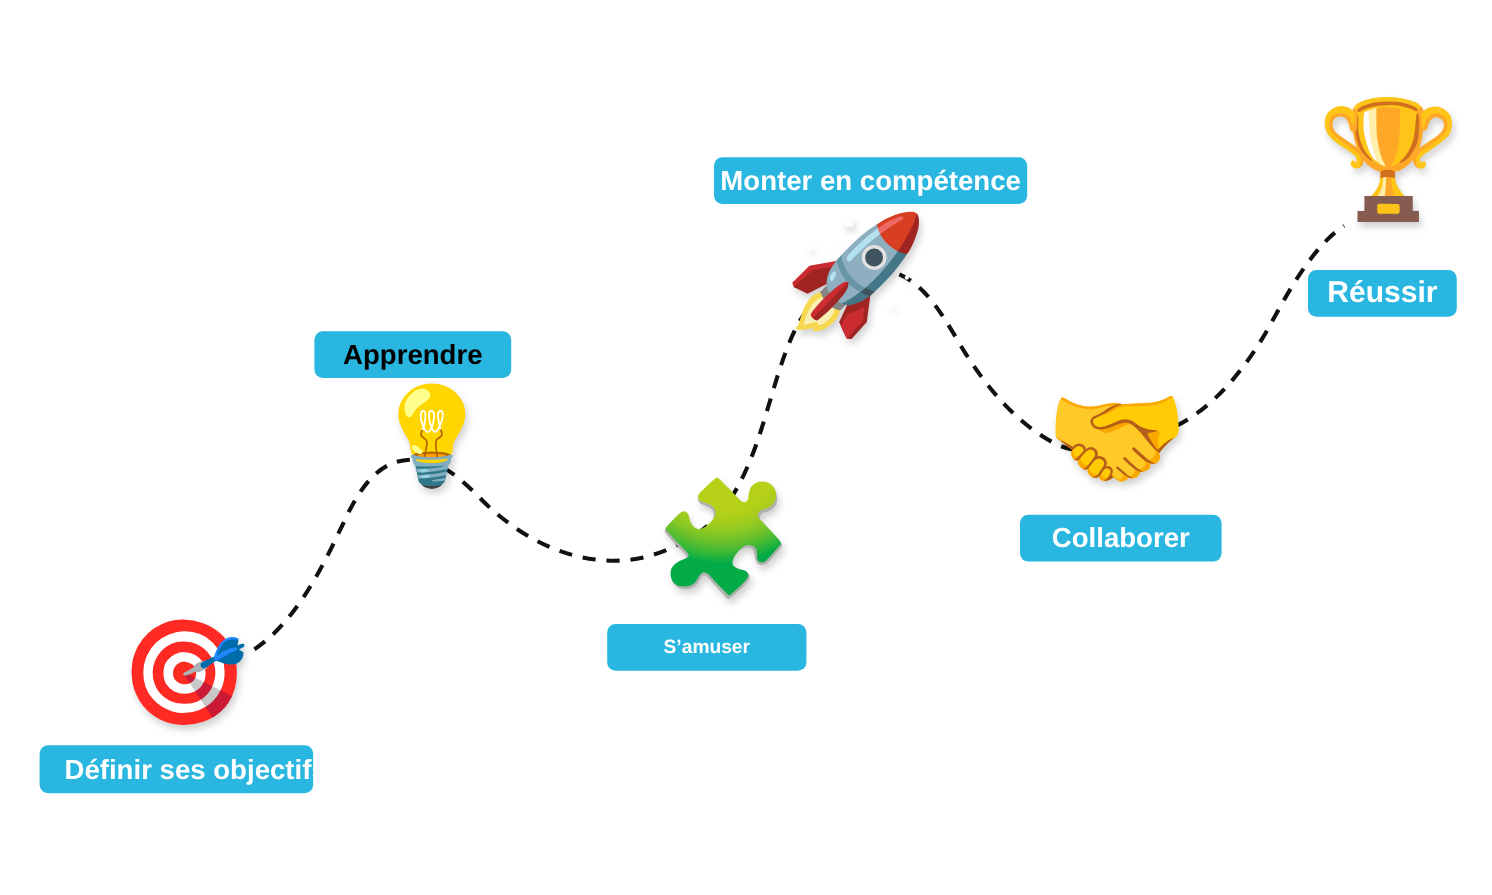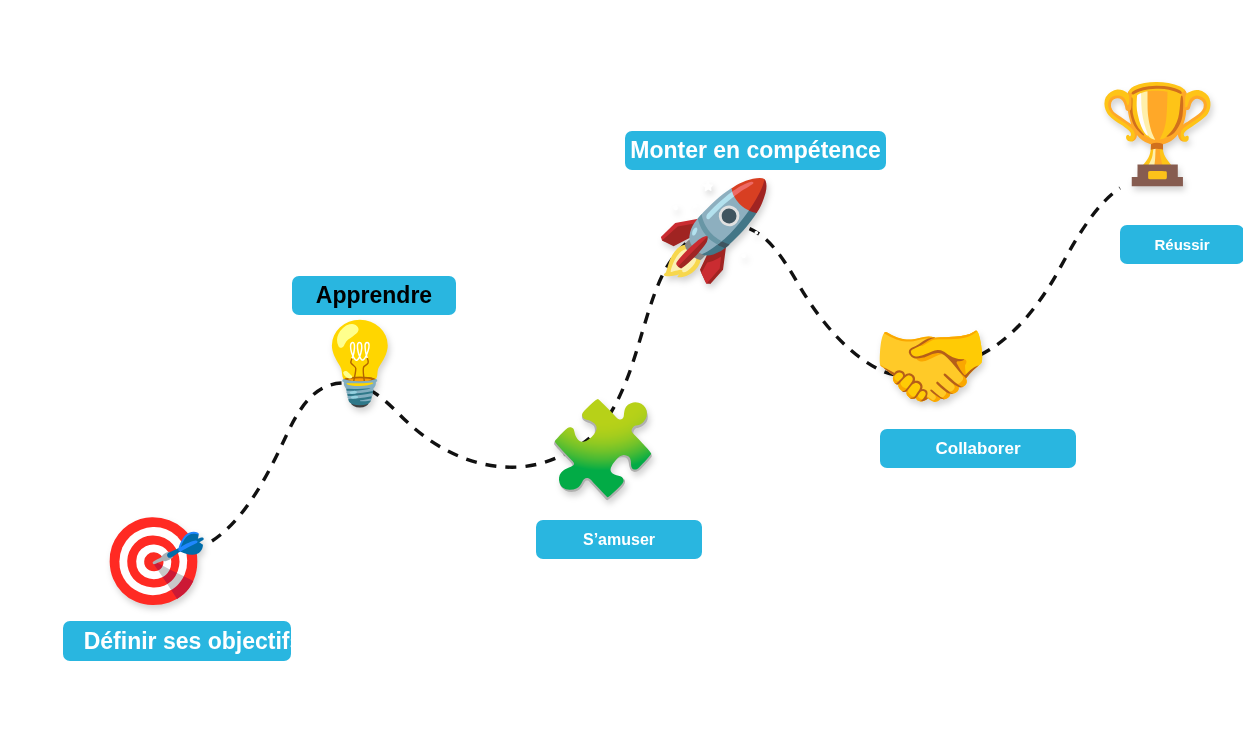--- a/index.html
+++ b/index.html
@@ -41,41 +41,40 @@
     position: absolute;
     display: inline-flex;
     align-items: center;
     justify-content: center;
     background: #29b6e0;
     color: #ffffff;
     font-weight: bold;
     border-radius: 7px;
     white-space: nowrap;
     box-sizing: border-box;
-    margin-left: 30px;
   }
 
   
   .emoji-target   { left: 100px; top: 518px; font-size: 86px; }
   .label-target   { left: 33px;  top: 621px; width: 228px; height: 40px; font-size: 23px; }
 
   .emoji-bulb     { left: 310px; top: 324px; font-size: 80px; }
   .label-bulb     { left: 262px; top: 276px; width: 164px; height: 39px; font-size: 23px; }
 
   .emoji-puzzle   { left: 546px; top: 403px; font-size: 92px; }
   .label-puzzle   { left: 506px; top: 520px; width: 166px; height: 39px; font-size: 16px; }
 
   .emoji-rocket   { left: 654px; top: 182px; font-size: 96px; }
   .label-rocket   { left: 595px; top: 131px; width: 261px; height: 39px; font-size: 23px; }
 
   .emoji-hands    { left: 871px; top: 318px; font-size: 96px; }
-  .label-hands    { left: 850px; top: 429px; width: 196px; height: 39px; font-size: 17px; }
+  .label-hands    { left: 850px; top: 429px; width: 168px; height: 39px; font-size: 23px; }
 
   .emoji-trophy   { left: 1098px; top: 86px; font-size: 96px; }
-  .label-trophy   { left: 1090px; top: 225px; width: 124px; height: 39px; font-size: 15px; }
+  .label-trophy   { left: 1090px; top: 225px; width: 124px; height: 39px; font-size: 25px; }
 </style>
 </head>
 <body>
 
 <div id="canvas" style="background: rgb(255, 255, 255);">
 
   <svg id="path-layer" viewBox="0 0 1243 746" xmlns="http://www.w3.org/2000/svg">
     <path id="journey-curve" fill="none" stroke="#111111" stroke-width="3.4" stroke-linecap="butt" stroke-dasharray="11 9" d="M 212 541 C 248 517 270 470 288 432 C 305 396 322 383 344 383 C 366 383 382 397 399 414 C 428 444 470 470 520 467 C 545 465 565 455 582 444 C 604 429 618 404 630 371 C 642 337 650 299 664 272 C 684 234 718 220 742 226 C 768 233 783 258 800 287 C 822 324 848 353 878 369 C 908 385 946 371 978 356 C 1012 340 1040 305 1060 268 C 1080 231 1098 203 1120 188"></path>
   </svg>
 

